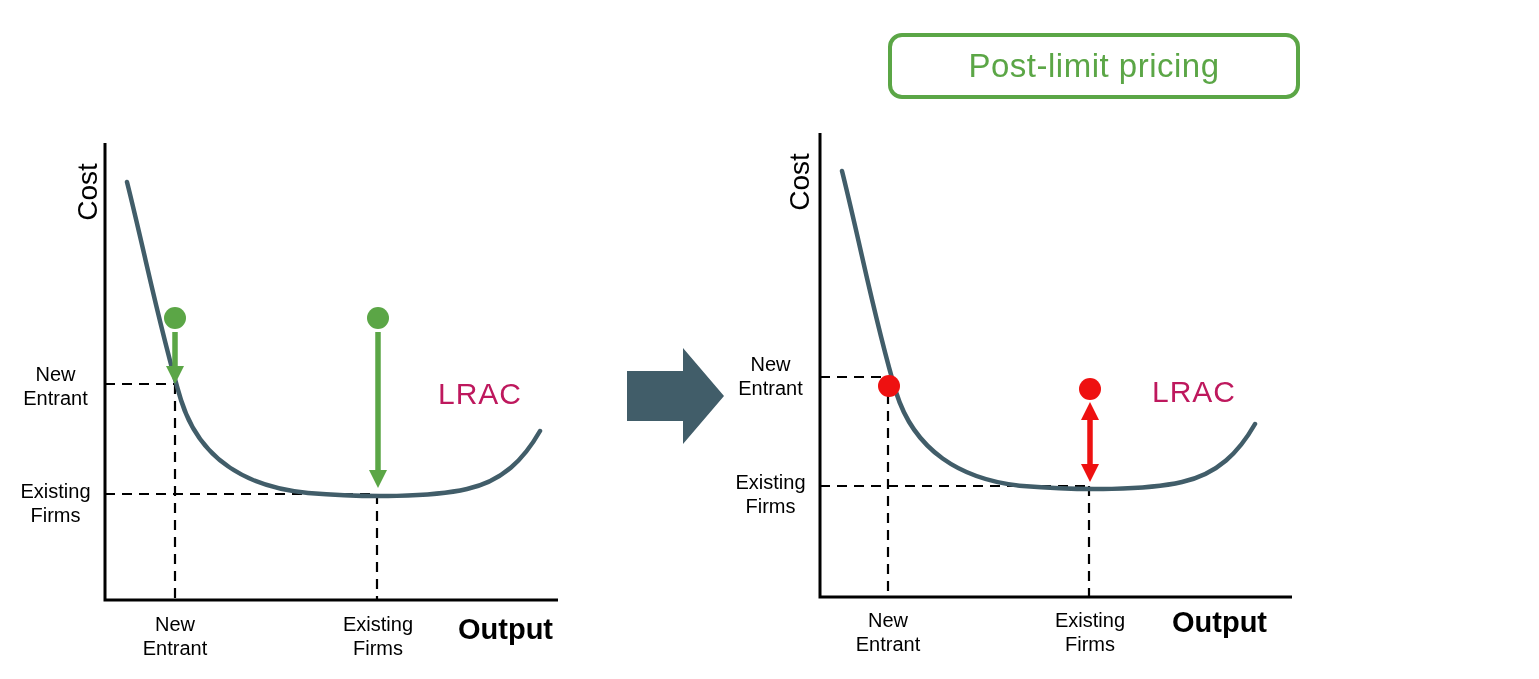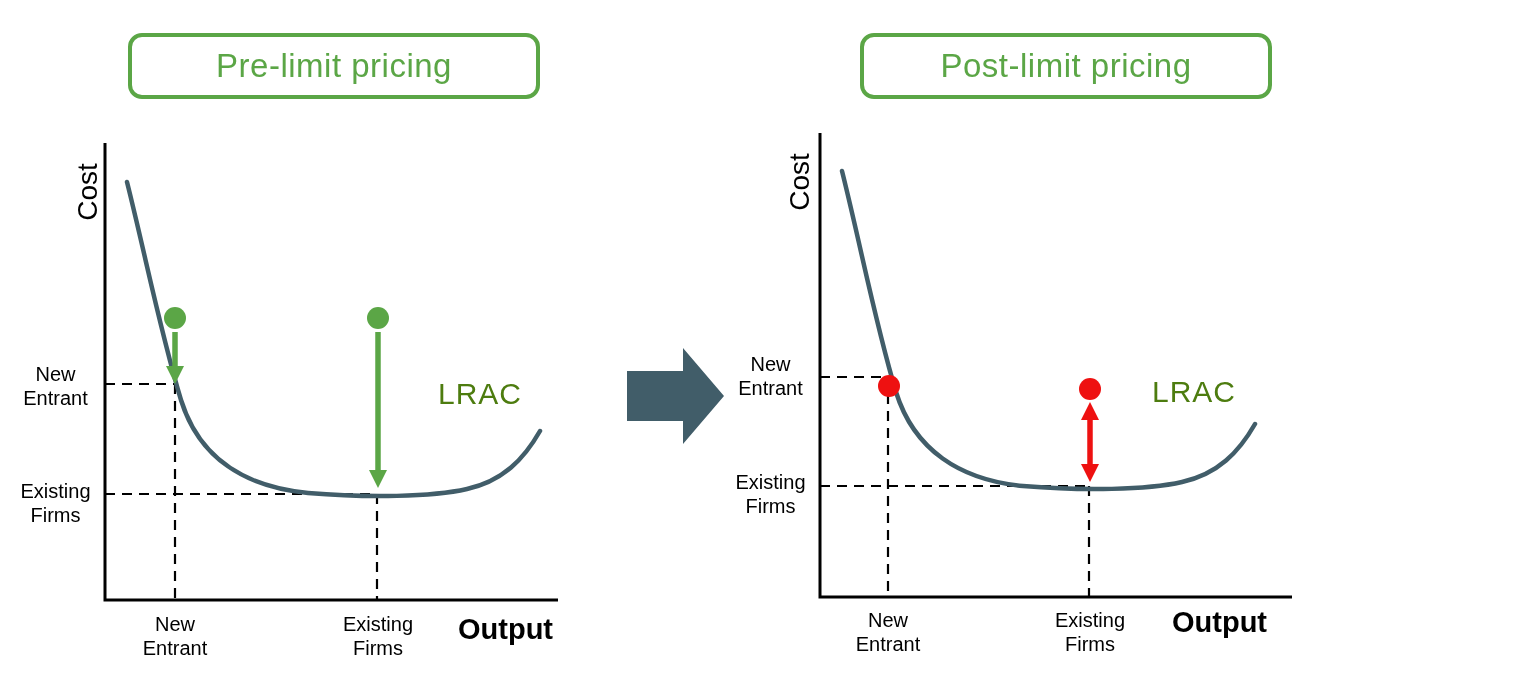--- a/index.html
+++ b/index.html
@@ -45,21 +45,21 @@
     transform: rotate(-90deg);
   }
   .output-label { position: absolute; font-size: 29px; font-weight: bold; }
   .tick {
     position: absolute;
     font-size: 20px;
     line-height: 1.2;
     text-align: center;
     white-space: pre-line;
   }
-  .lrac { position: absolute; font-size: 30px; color: #4d7c0f; letter-spacing: 1px; }
+  .lrac { position: absolute; font-size: 30px; color: #be185d; letter-spacing: 1px; }
 </style>
 </head>
 <body>
 
 <div class="canvas">
 
   <svg class="gfx" width="1539" height="679" viewBox="0 0 1539 679">
 
     <path class="axis" d="M 105 143 L 105 600 L 558 600"></path>
 
@@ -96,43 +96,40 @@
     <g>
       <line class="red-stroke" x1="1090" y1="416" x2="1090" y2="468"></line>
       <polygon class="red-fill" points="1090,402 1081,420 1099,420"></polygon>
       <polygon class="red-fill" points="1090,482 1081,464 1099,464"></polygon>
     </g>
 
     <circle class="red-fill" cx="889" cy="386" r="11"></circle>
     <circle class="red-fill" cx="1090" cy="389" r="11"></circle>
   </svg>
 
-  <div class="title-box" style="left:128px; top:33px; width:404px;">
-    <span>Pre-limit pricing</span>
-  </div>
 
   <div class="cost-label" style="left:43px; top:176px;">Cost</div>
 
   <div class="output-label" style="left:458px; top:613px;">Output</div>
 
   <div class="tick" style="left:8px; top:362px; width:95px;">New
 Entrant</div>
 
   <div class="tick" style="left:8px; top:479px; width:95px;">Existing
 Firms</div>
 
   <div class="tick" style="left:115px; top:612px; width:120px;">New
 Entrant</div>
 
   <div class="tick" style="left:318px; top:612px; width:120px;">Existing
 Firms</div>
 
   <div class="lrac" style="left:438px; top:377px;">LRAC</div>
 
-  <div class="title-box" style="left:860px; top:33px; width:404px;">
+  <div class="title-box" style="left:888px; top:33px; width:404px;">
     <span>Post-limit pricing</span>
   </div>
 
   <div class="cost-label" style="left:755px; top:166px;">Cost</div>
 
   <div class="output-label" style="left:1172px; top:606px;">Output</div>
 
   <div class="tick" style="left:723px; top:352px; width:95px;">New
 Entrant</div>
 

